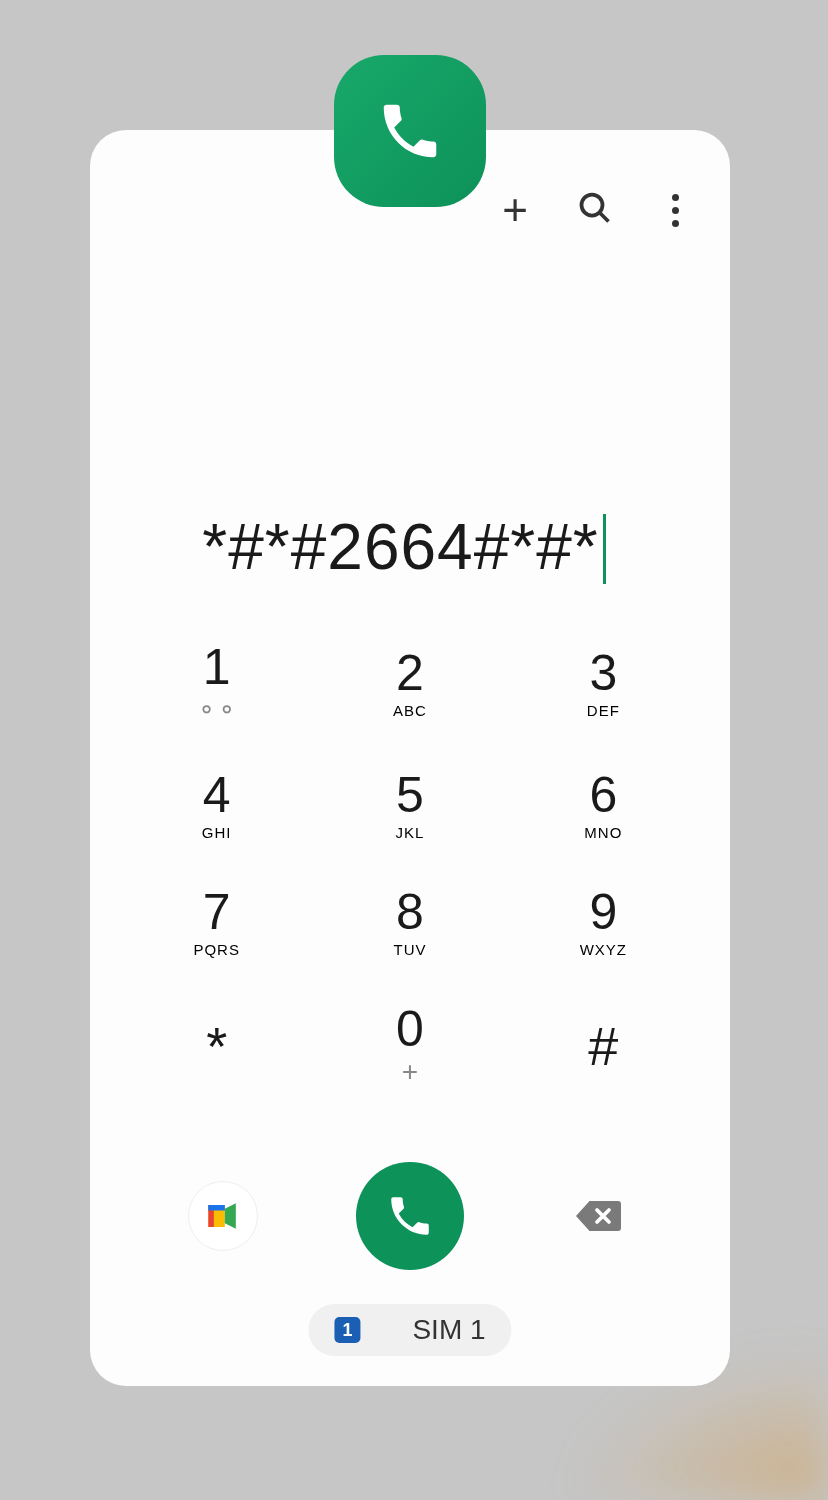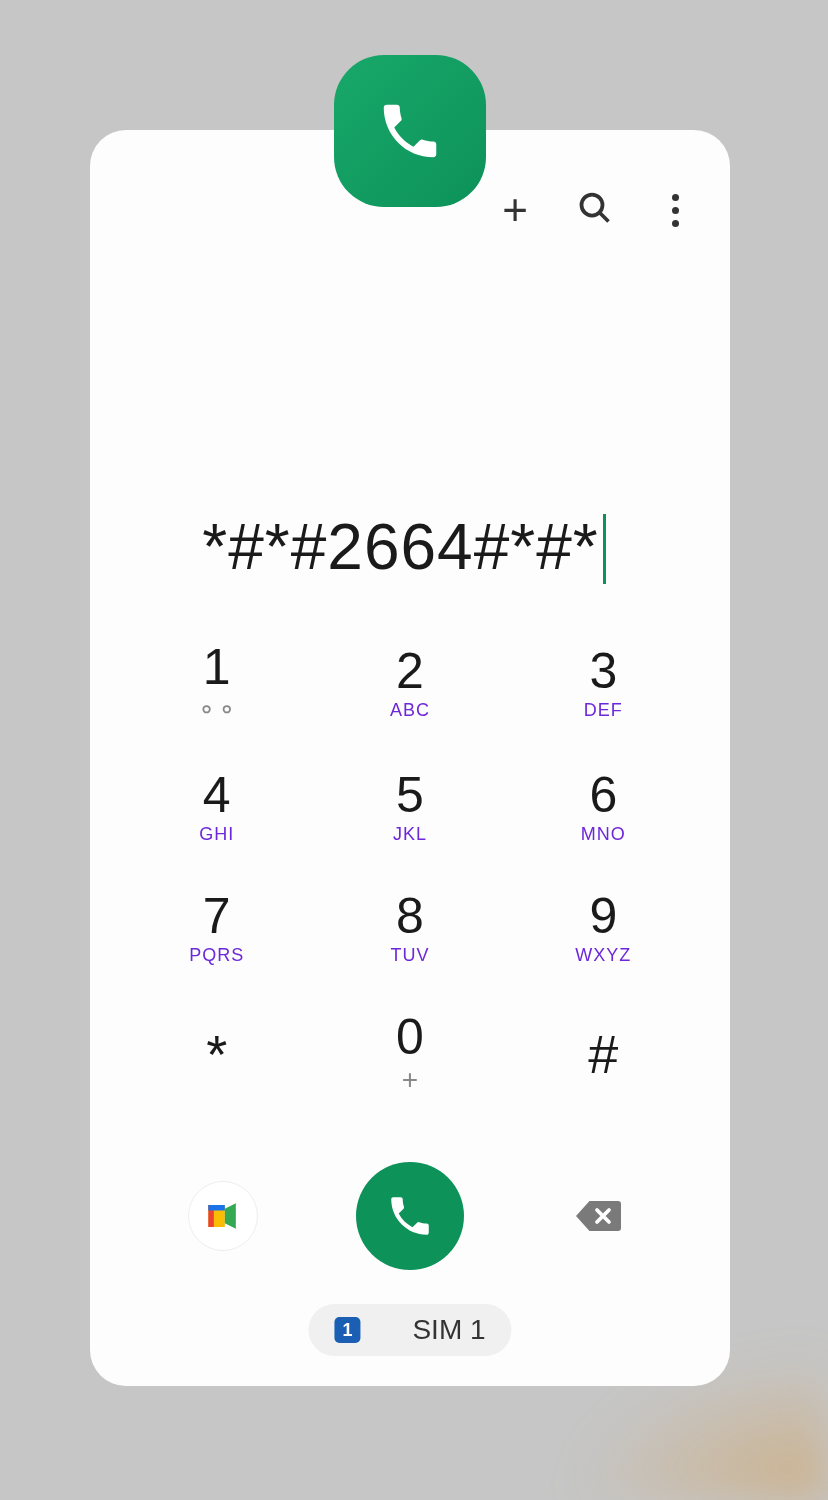--- a/index.html
+++ b/index.html
@@ -138,22 +138,22 @@
       font-weight: 400;
       color: #1a1a1a;
       line-height: 1;
     }
 
     .key-digit.symbol {
       font-size: 54px;
     }
 
     .key-letters {
-      font-size: 18px;
-      color: #6d28d9;
+      font-size: 15px;
+      color: #000000;
       margin-top: 4px;
       letter-spacing: 1px;
     }
 
     .key-voicemail {
       font-size: 24px;
       color: #888;
       margin-top: 4px;
     }
 

